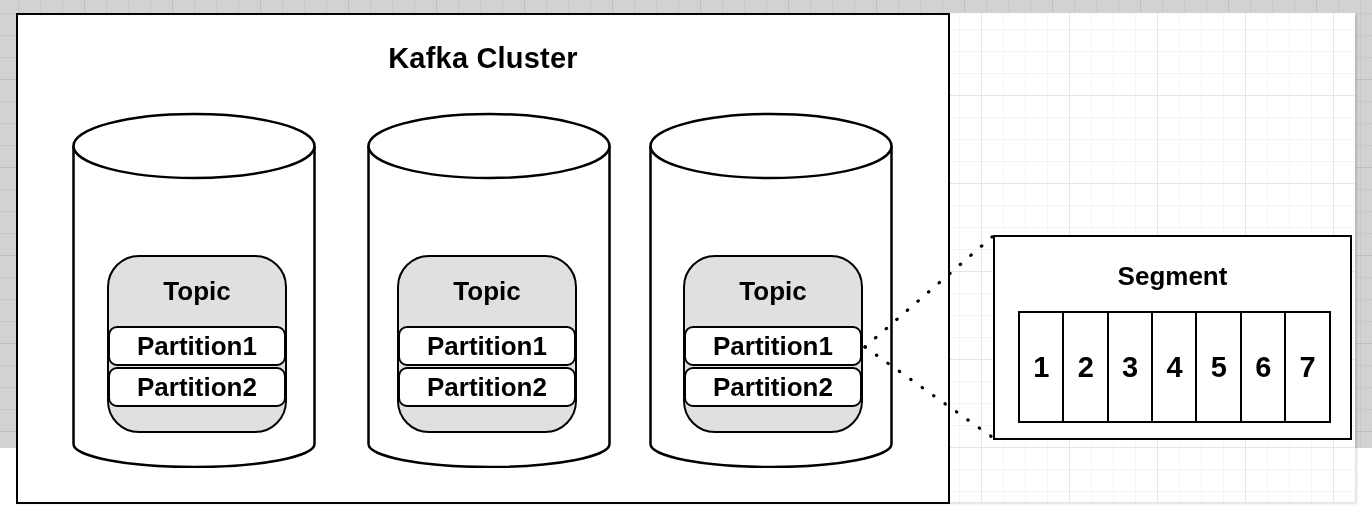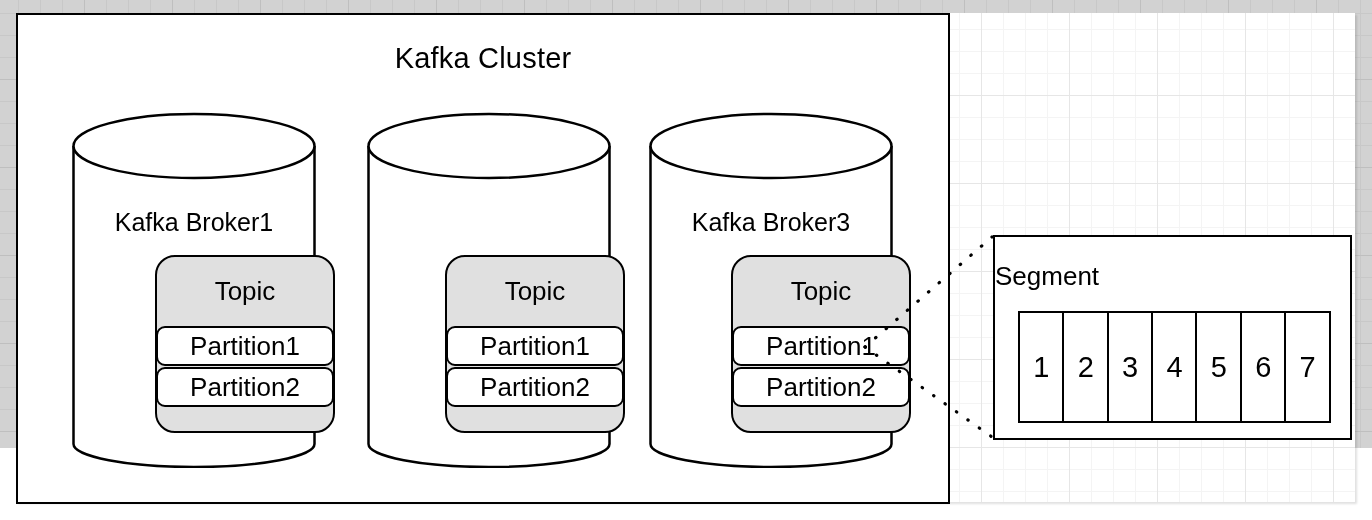--- a/index.html
+++ b/index.html
@@ -9,20 +9,21 @@
   .stage {
     position:relative; width:1372px; height:448px;
     background-color:#d2d2d2;
     background-image:
       linear-gradient(#bfbfbf 1px, transparent 1px),
       linear-gradient(90deg,#bfbfbf 1px, transparent 1px),
       linear-gradient(#c8c8c8 1px, transparent 1px),
       linear-gradient(90deg,#c8c8c8 1px, transparent 1px);
     background-size:88px 88px, 88px 88px, 22px 22px, 22px 22px;
     background-position:-4px -9px;
+    font-weight:bold;
   }
 
   .page {
     position:absolute; left:16px; top:13px; width:1339px; height:489px;
     background-color:#ffffff;
     background-image:
       linear-gradient(#e6e6e6 1px, transparent 1px),
       linear-gradient(90deg,#e6e6e6 1px, transparent 1px),
       linear-gradient(#f4f4f4 1px, transparent 1px),
       linear-gradient(90deg,#f4f4f4 1px, transparent 1px);
@@ -45,21 +46,21 @@
   .broker.b2 { left:366px; }
   .broker.b3 { left:648px; }
   .broker svg { position:absolute; left:0; top:0; }
   .broker-label {
     position:absolute; top:96px; left:0; width:100%;
     text-align:center; font-size:25px;
   }
 
   .topic {
     position:absolute; top:255px; width:180px; height:178px;
-    background:#e0e0e0; border:2.5px solid #000; border-radius:20px;margin-left:48px;
+    background:#e0e0e0; border:2.5px solid #000; border-radius:32px;
   }
   .topic.t1 { left:107px; }
   .topic.t2 { left:397px; }
   .topic.t3 { left:683px; }
   .topic-label {
     position:absolute; top:0; left:0; width:100%; height:68px;
     display:flex; align-items:center; justify-content:center;
     font-size:26px;
   }
   .partition {
@@ -70,21 +71,21 @@
   }
   .partition.p1 { top:69px; }
   .partition.p2 { top:110px; }
 
   .segment-box {
     position:absolute; left:993px; top:235px; width:359px; height:205px;
     background:#ffffff; border:2.5px solid #000;
   }
   .segment-title {
     position:absolute; top:24px; left:0; width:100%;
-    font-size:26px;
+    text-align:center; font-size:26px;
   }
   .cells {
     position:absolute; left:23px; top:74px; width:313px; height:112px;
     display:flex;
   }
   .cell {
     flex:1; background:#ffffff; border:2.5px solid #000; margin-left:-2.5px;
     display:flex; align-items:center; justify-content:center;
     font-size:29px;
   }
@@ -103,36 +104,34 @@
 
   <div class="cluster-box">
     <div class="cluster-title">Kafka Cluster</div>
   </div>
 
   <div class="broker b1">
     <svg width="246" height="356" viewBox="0 0 246 356">
       <path d="M 2.5 34 L 2.5 332 A 120.5 23 0 0 0 243.5 332 L 243.5 34" fill="#ffffff" stroke="#000000" stroke-width="2.5"></path>
       <ellipse cx="123" cy="34" rx="120.5" ry="32" fill="#ffffff" stroke="#000000" stroke-width="2.5"></ellipse>
     </svg>
-    <div class="broker-label">Kafka Broker1</div>
   </div>
 
   <div class="broker b2">
     <svg width="246" height="356" viewBox="0 0 246 356">
       <path d="M 2.5 34 L 2.5 332 A 120.5 23 0 0 0 243.5 332 L 243.5 34" fill="#ffffff" stroke="#000000" stroke-width="2.5"></path>
       <ellipse cx="123" cy="34" rx="120.5" ry="32" fill="#ffffff" stroke="#000000" stroke-width="2.5"></ellipse>
     </svg>
   </div>
 
   <div class="broker b3">
     <svg width="246" height="356" viewBox="0 0 246 356">
       <path d="M 2.5 34 L 2.5 332 A 120.5 23 0 0 0 243.5 332 L 243.5 34" fill="#ffffff" stroke="#000000" stroke-width="2.5"></path>
       <ellipse cx="123" cy="34" rx="120.5" ry="32" fill="#ffffff" stroke="#000000" stroke-width="2.5"></ellipse>
     </svg>
-    <div class="broker-label">Kafka Broker3</div>
   </div>
 
   <div class="topic t1">
     <div class="topic-label">Topic</div>
     <div class="partition p1">Partition1</div>
     <div class="partition p2">Partition2</div>
   </div>
 
   <div class="topic t2">
     <div class="topic-label">Topic</div>

